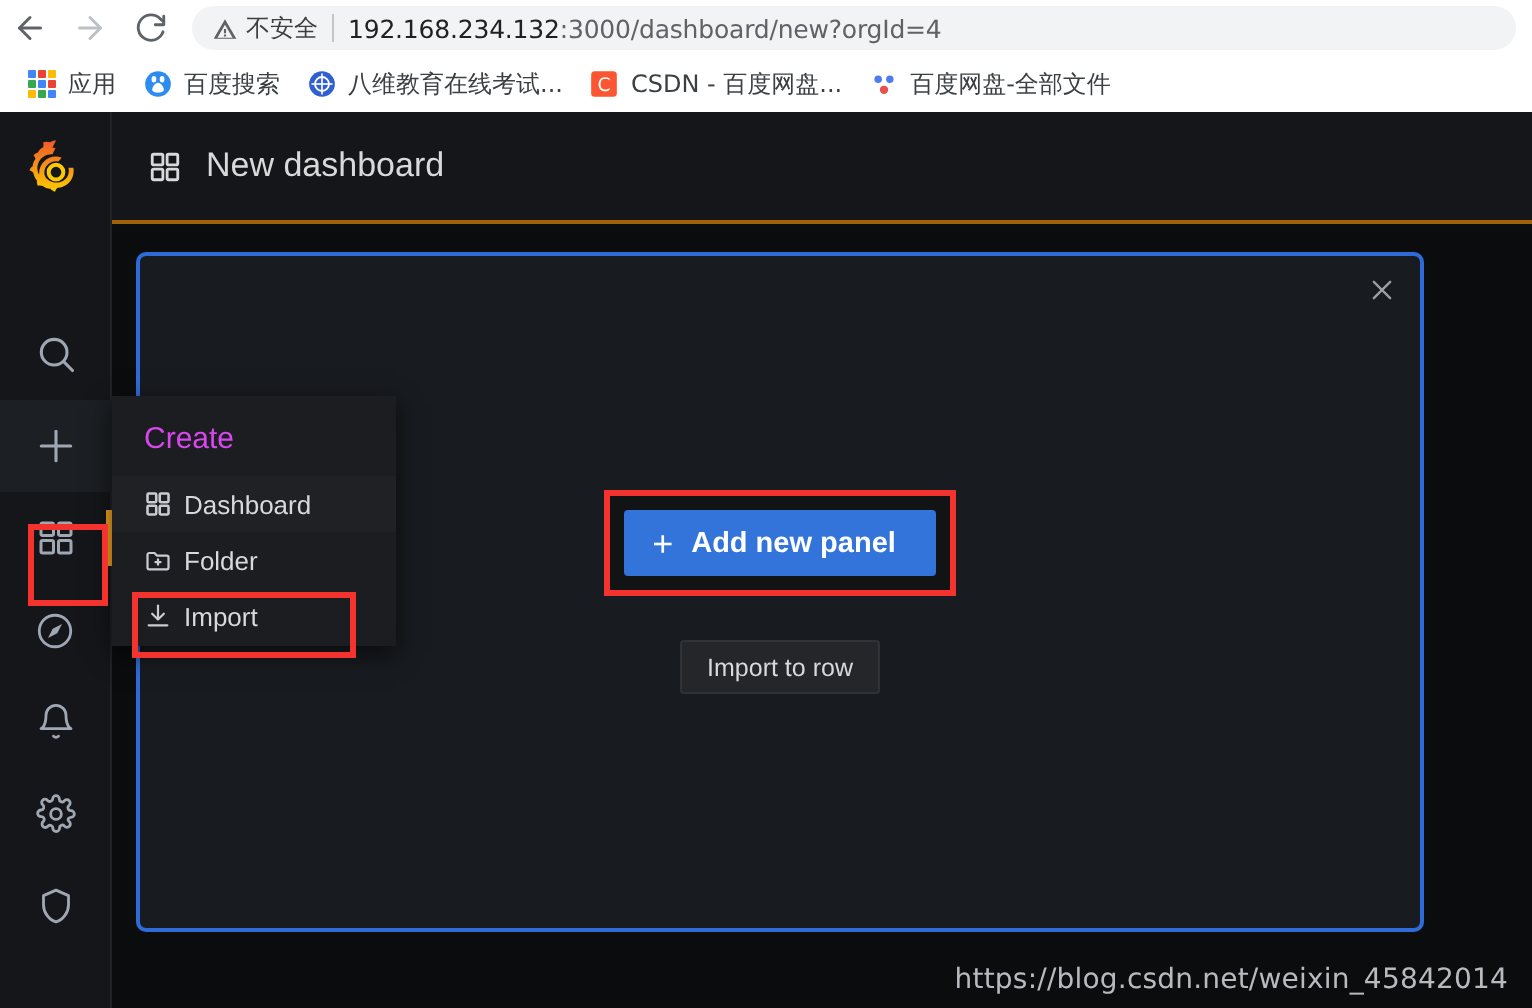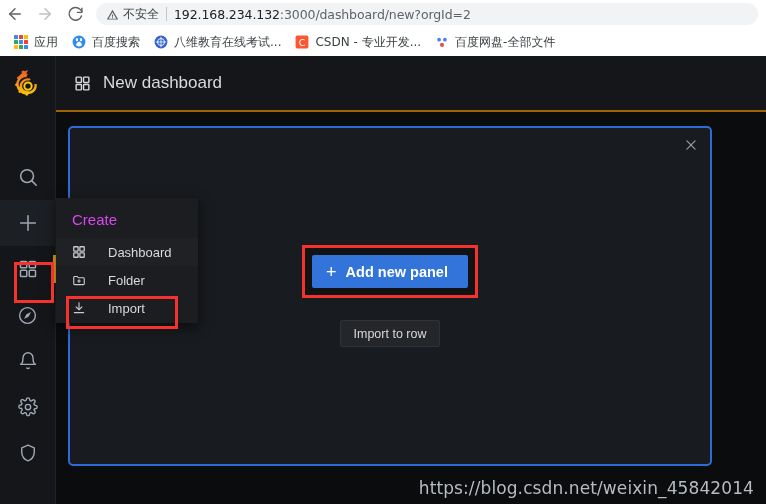--- a/index.html
+++ b/index.html
@@ -151,40 +151,40 @@
     margin-top: 22px;
     background: #24262a; color: #d8d9da;
     border: 1px solid #2f3237; border-radius: 2px;
     height: 27px; padding: 0 13px;
     font-size: 12.5px;
     font-family: "Liberation Sans", sans-serif;
     cursor: pointer;
   }
   .watermark {
     position: absolute; right: 12px; bottom: 6px;
-    font-size: 17px; color: #b7bbc0;
+    font-size: 14px; color: #b7bbc0;
     font-family: "DejaVu Sans", sans-serif;
     letter-spacing: 0.1px;
   }
 
   
   .create-menu {
     position: absolute; left: 56px; top: 142px;
     width: 142px; height: 125px;
     background: #1b1d21;
     box-shadow: 0 4px 12px rgba(0,0,0,0.6);
     z-index: 30;
   }
   .create-head {
     font-size: 15px; color: #d946ef;
     padding: 13px 0 0 16px; height: 40px;
   }
   .menu-item {
     height: 28px; display: flex; align-items: center;
-    padding-left: 16px; gap: 20px;
+    padding-left: 16px; gap: 4px;
     font-size: 13px; color: #d8d9da;
     position: relative; cursor: pointer;
   }
   .menu-item.sel { background: #1f2125; }
   .menu-item .mi-icon { color: #c9ccd1; display: flex; align-items: center; width: 16px; }
 
   
   .hl { position: absolute; border: 3px solid #f4332f; z-index: 40; pointer-events: none; }
   .hl-plus { left: 14px; top: 206px; width: 40px; height: 41px; }
   .hl-dash { left: 66px; top: 240px; width: 112px; height: 33px; }
@@ -217,21 +217,21 @@
       </div>
 
       <div class="omnibox">
         <span class="warn-icon">
           <svg width="13" height="13" viewBox="0 0 24 24" fill="currentColor">
               <path d="M12 3 1.5 21h21L12 3zm0 5 7 12H5l7-12zm-1 4v4h2v-4h-2zm0 5v2h2v-2h-2z"></path>
             </svg>
         </span>
         <span class="warn-text">不安全</span>
         <span class="omni-sep"></span>
-        <span class="url-text"><span>192.168.234.132</span><span class="dim">:3000/dashboard/new?orgId=2</span></span>
+        <span class="url-text"><span>192.168.234.132</span><span class="dim">:3000/dashboard/new?orgId=4</span></span>
       </div>
     </div>
 
     <div class="bm-row">
 
       <div class="bm">
         <span class="apps-grid">
           <i style="background:#4285f4"></i>
             <i style="background:#ea4335"></i>
             <i style="background:#fbbc05"></i>
@@ -269,21 +269,21 @@
         <span class="bm-label">八维教育在线考试...</span>
       </div>
 
       <div class="bm">
         <span class="bm-ico">
           <svg width="14" height="14" viewBox="0 0 24 24">
               <rect x="1" y="1" width="22" height="22" rx="3" fill="#fc5531"></rect>
               <text x="12" y="18" font-family="DejaVu Sans" font-size="16" fill="#fff" text-anchor="middle">C</text>
             </svg>
         </span>
-        <span class="bm-label">CSDN - 专业开发...</span>
+        <span class="bm-label">CSDN - 百度网盘...</span>
       </div>
 
 
       <div class="bm">
         <span class="bm-ico">
           <svg width="14" height="14" viewBox="0 0 24 24">
               <circle cx="7" cy="8" r="3.2" fill="#4e7cf0"></circle>
               <circle cx="17" cy="8" r="3.2" fill="#4e7cf0"></circle>
               <circle cx="12" cy="17" r="3.6" fill="#e8524e"></circle>
             </svg>

